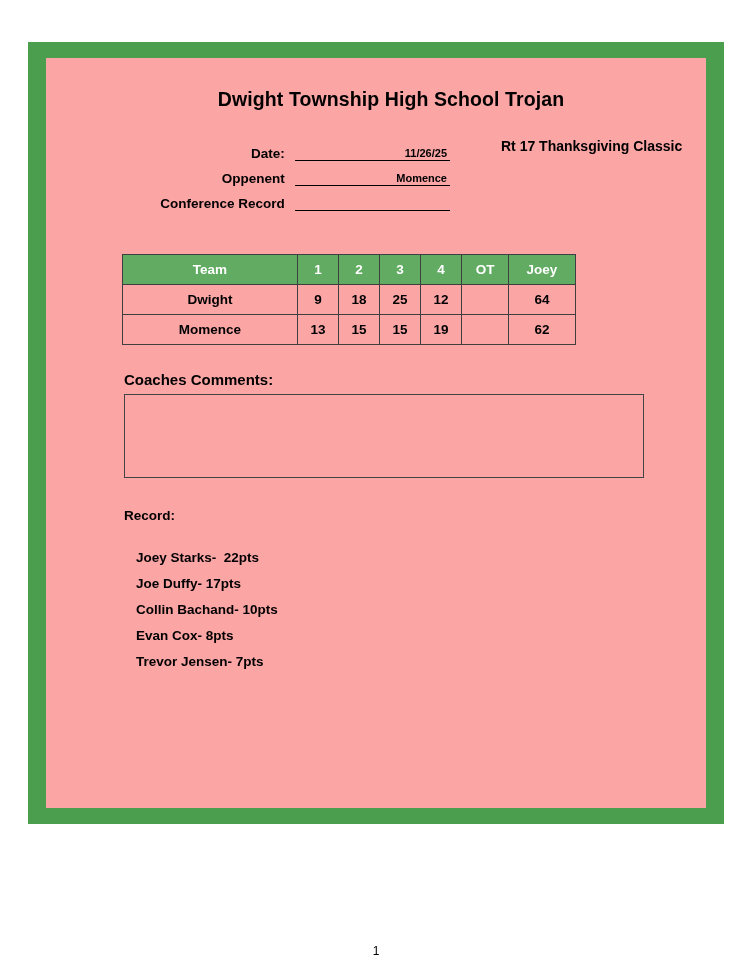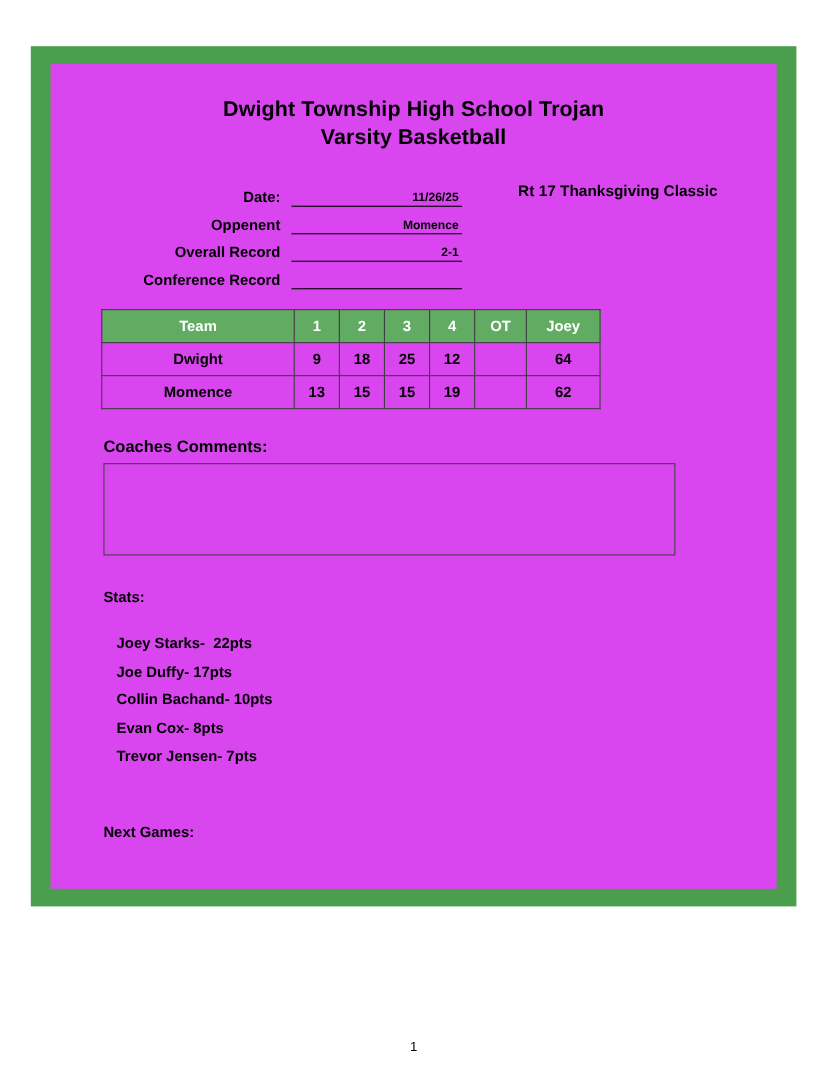--- a/index.html
+++ b/index.html
@@ -25,22 +25,23 @@
     height: 782px;
     background: #4a9e4d;
     box-sizing: border-box;
   }
   .page-inner {
     position: absolute;
     left: 18px;
     top: 16px;
     right: 18px;
     bottom: 16px;
-    background: #d946ef;
+    background: #fca5a5;
     box-sizing: border-box;
+    padding-left: 30px;
   }
 
   
   .doc-title {
     text-align: center;
     font-size: 19.5px;
     font-weight: bold;
     letter-spacing: 0.1px;
     margin-top: 28px;
     line-height: 1.35;
@@ -166,37 +167,32 @@
   }
 </style>
 </head>
 <body>
 
 <div class="page-frame">
   <div class="page-inner">
 
     <div class="doc-title">
       <span>Dwight Township High School Trojan</span>
-      <span class="line2">Varsity Basketball</span>
     </div>
 
     <div class="meta-wrap">
       <table class="meta-table">
         <tbody>
           <tr>
             <td class="meta-label">Date:</td>
             <td class="meta-value">11/26/25</td>
           </tr>
           <tr>
             <td class="meta-label">Oppenent</td>
             <td class="meta-value">Momence</td>
-          </tr>
-          <tr>
-            <td class="meta-label">Overall Record</td>
-            <td class="meta-value">2-1</td>
           </tr>
           <tr>
             <td class="meta-label">Conference  Record</td>
             <td class="meta-value"></td>
           </tr>
         </tbody>
       </table>
       <div class="meta-note">Rt 17 Thanksgiving Classic</div>
     </div>
 
@@ -230,27 +226,26 @@
           <td>19</td>
           <td></td>
           <td>62</td>
         </tr>
       </tbody>
     </table>
 
     <div class="comments-label">Coaches Comments:</div>
     <div class="comments-box"></div>
 
-    <div class="stats-label">Stats:</div>
+    <div class="stats-label">Record:</div>
     <ul class="stats-list">
       <li>Joey Starks-  22pts</li>
       <li>Joe Duffy- 17pts</li>
       <li>Collin Bachand- 10pts</li>
       <li>Evan Cox- 8pts</li>
       <li>Trevor Jensen- 7pts</li>
     </ul>
 
-    <div class="next-games">Next Games:</div>
 
   </div>
 </div>
 
 <div class="page-number">1</div>
 
 </body></html>

